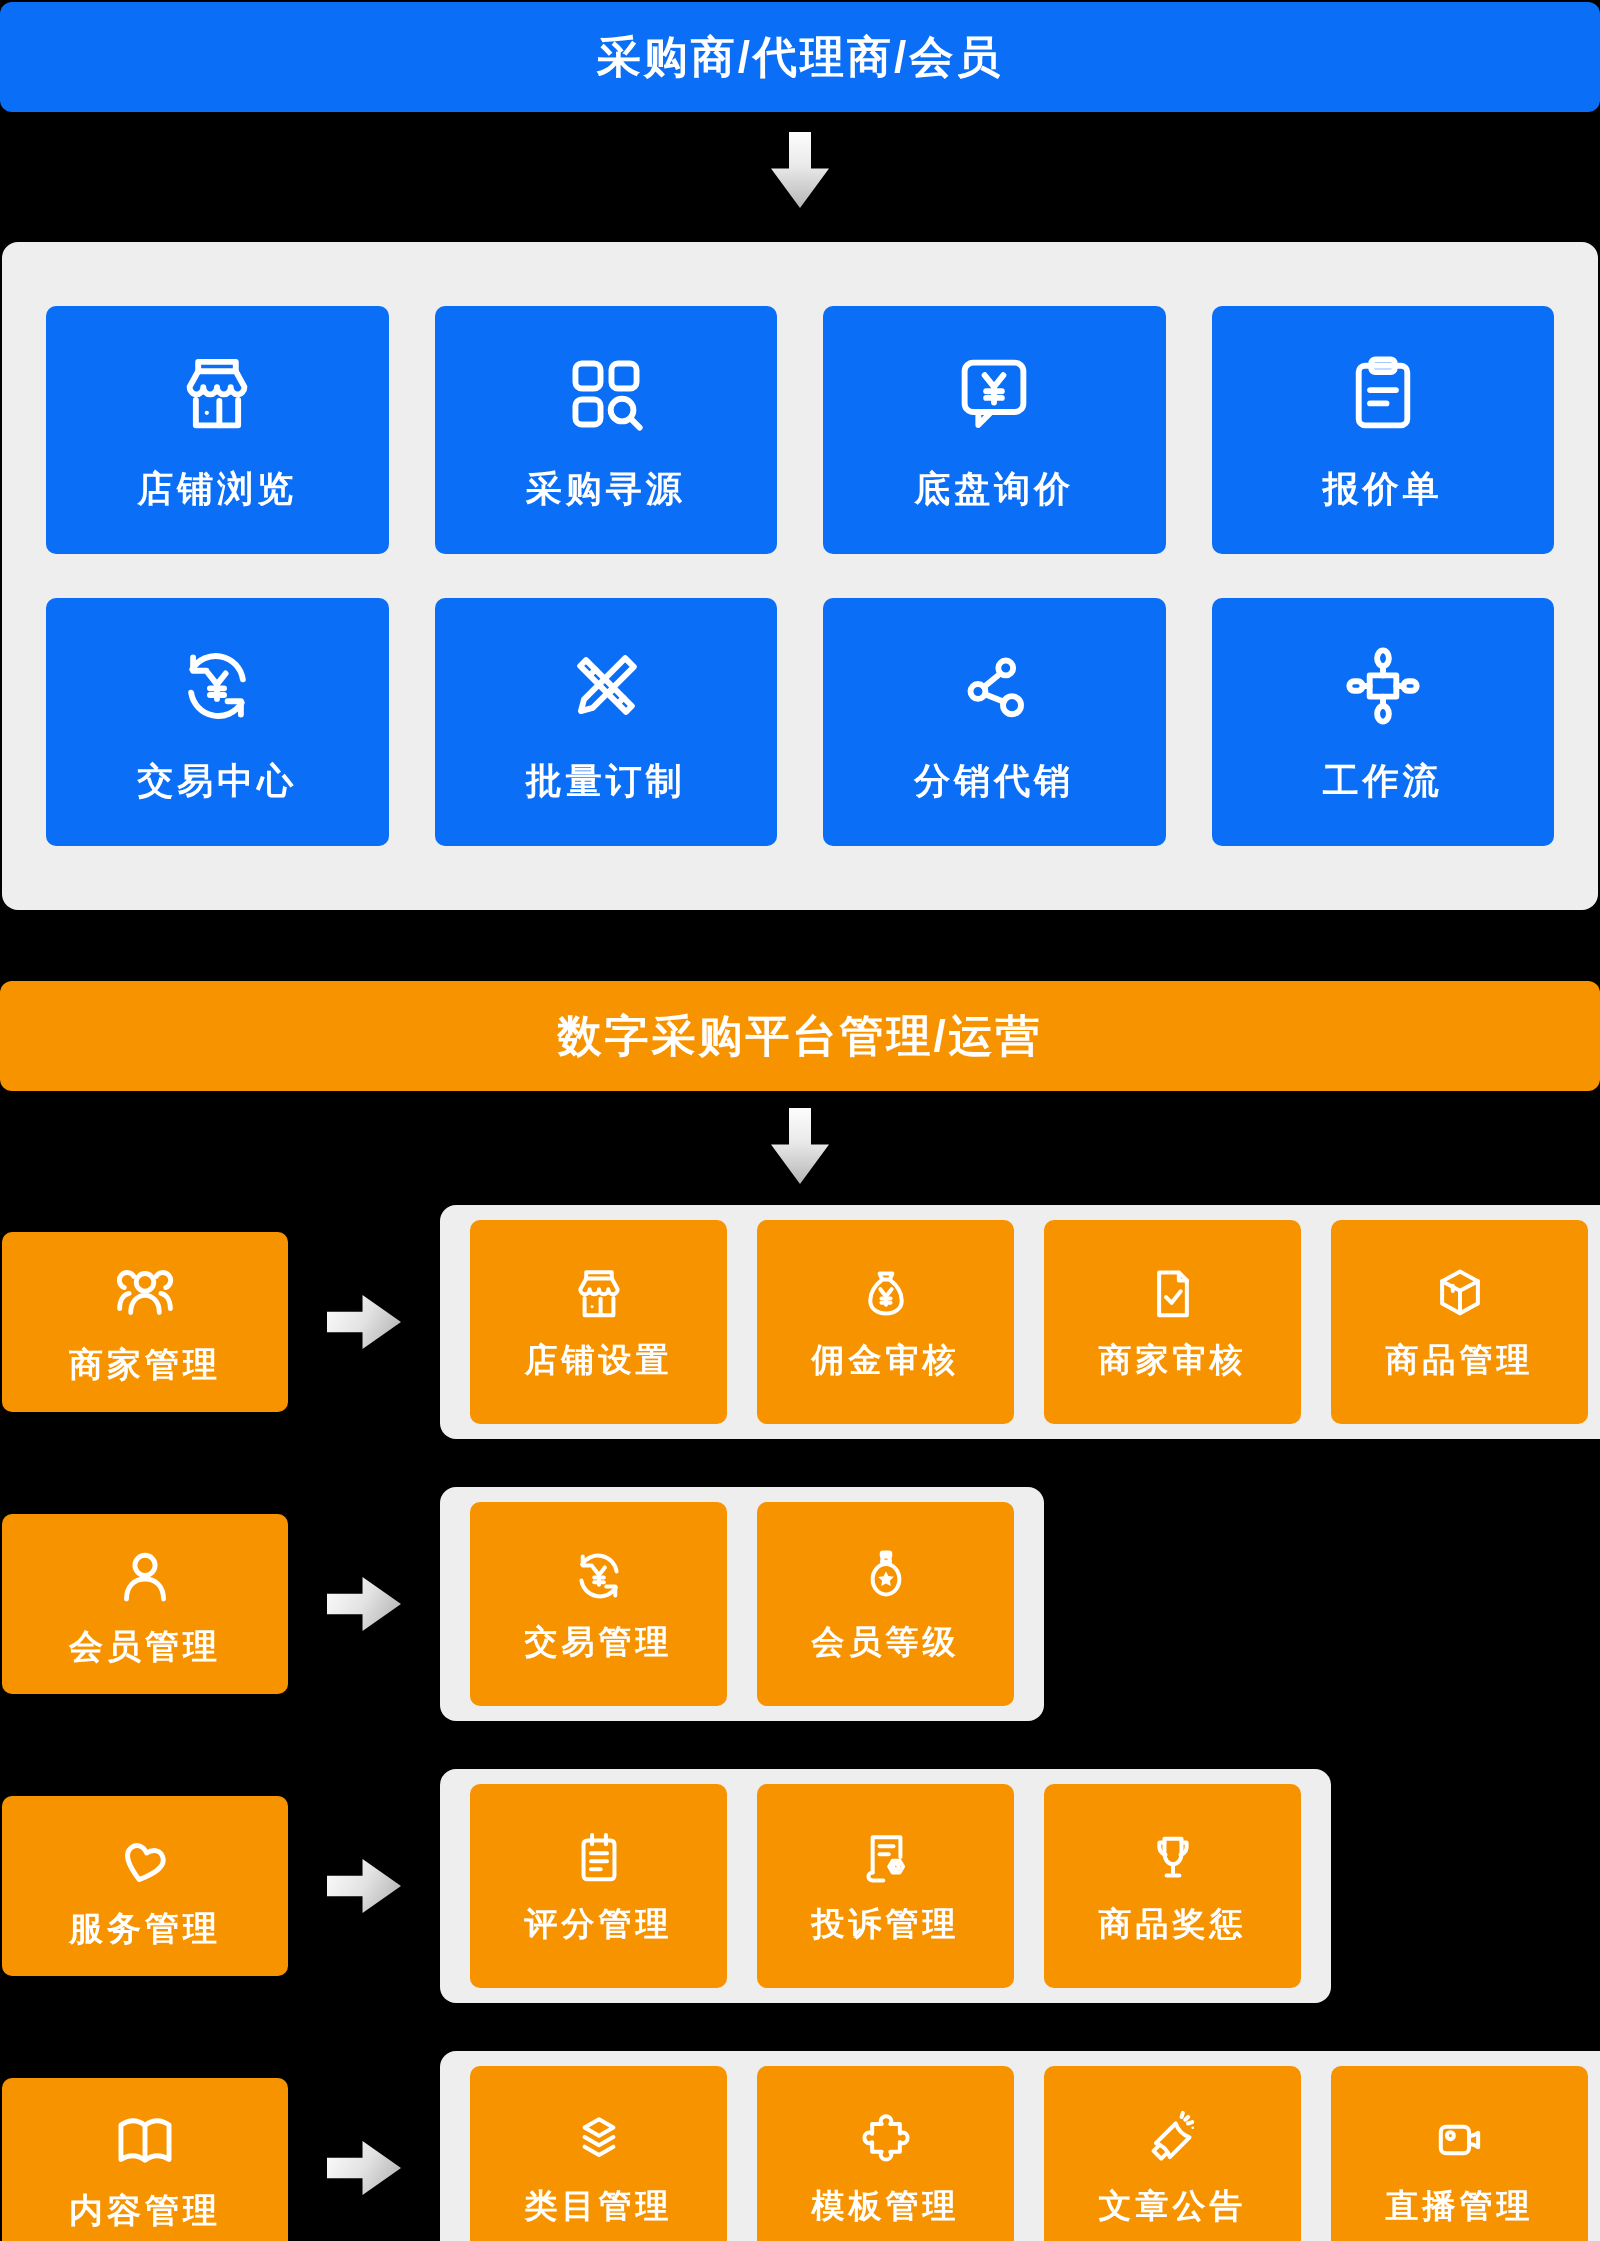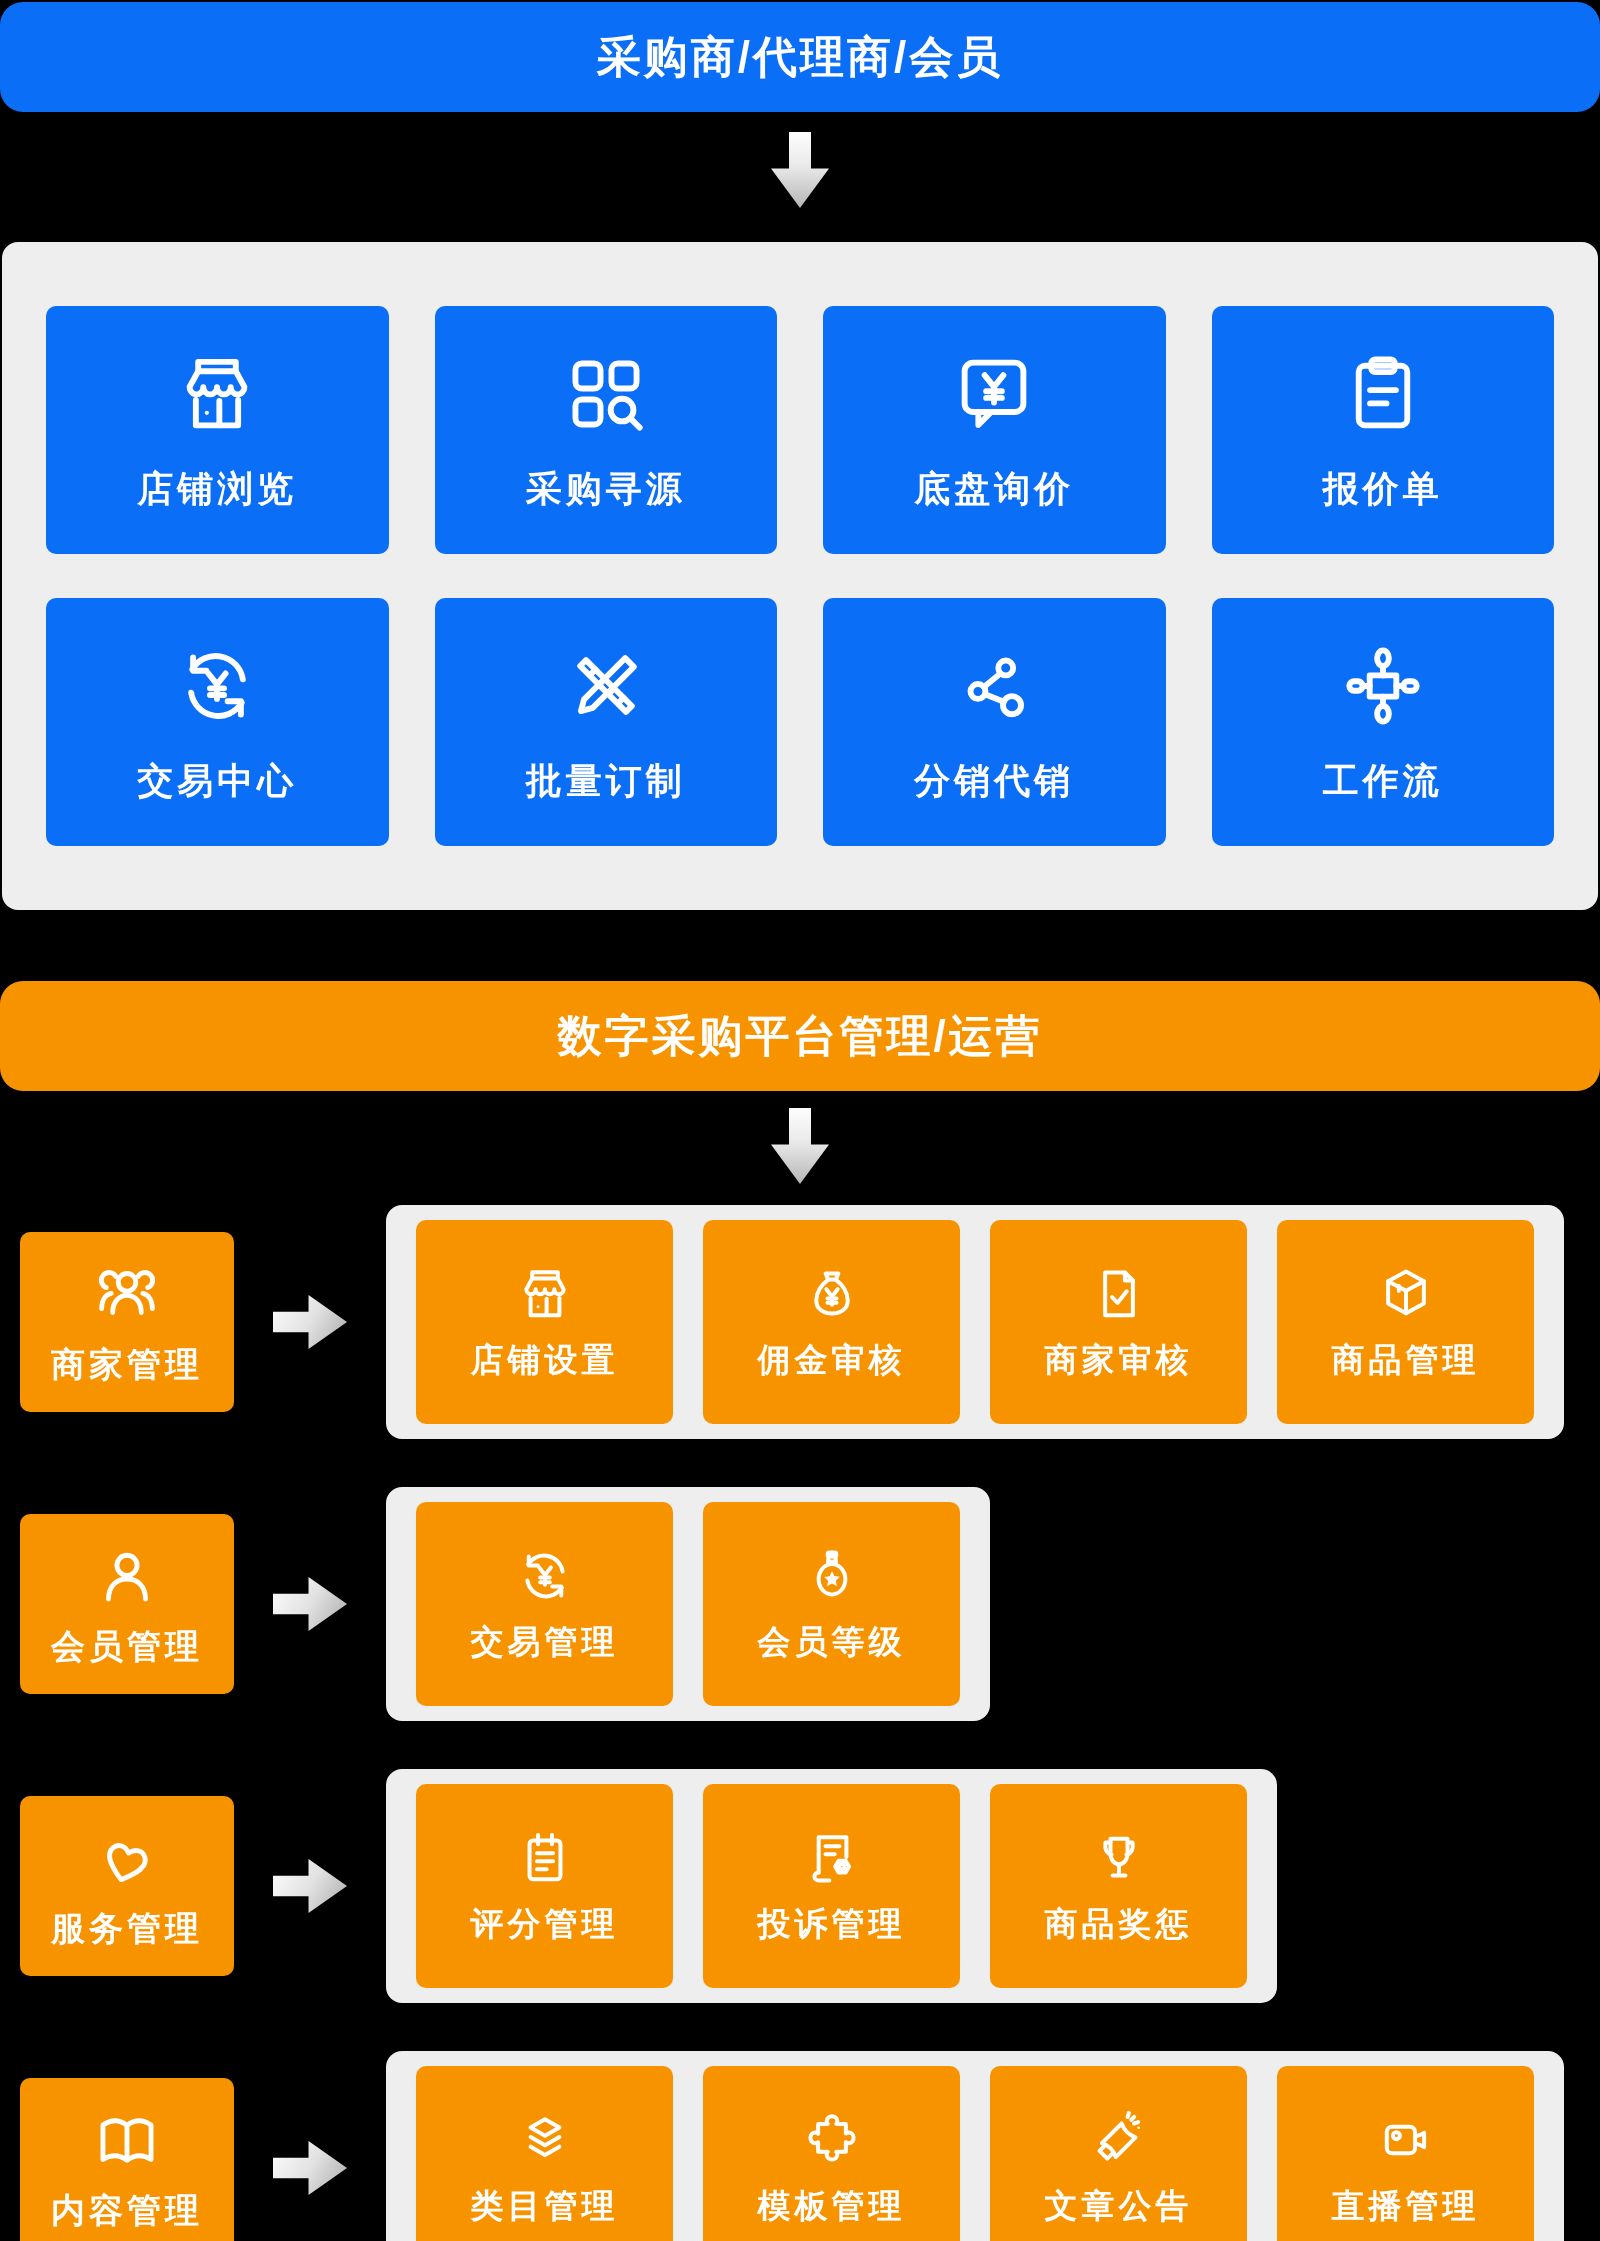--- a/index.html
+++ b/index.html
@@ -2,21 +2,21 @@
 <html><head>
 <meta charset="utf-8">
 <style>
   html,body{margin:0;padding:0;}
   body{
     width:1600px;height:2241px;overflow:hidden;
     background:var(--bg,#000);
     font-family:"Liberation Sans","DejaVu Sans",sans-serif;
   }
   .hdr{
-    height:110px;border-radius:23px;
+    height:110px;border-radius:12px;
     display:flex;align-items:center;justify-content:center;
     color:#fff;font-size:44px;font-weight:700;letter-spacing:3px;
   }
   .hdr.blue{background:var(--blue,#0a6ef6);margin-top:2px;}
   .hdr.orange{background:var(--orange,#f89300);margin-top:71px;}
 
   .arrow-down{
     width:58px;height:76px;margin:20px auto 34px;
     background:linear-gradient(180deg,#fdfdfd 0%,#e9e9e9 45%,#b5b5b5 100%);
     clip-path:polygon(31% 0,69% 0,69% 48%,100% 48%,50% 100%,0 48%,31% 48%);
@@ -37,21 +37,21 @@
     color:#fff;font-weight:700;letter-spacing:4px;text-align:center;
   }
   .tile.blue{background:var(--blue,#0a6ef6);height:248px;}
   .tile.blue .lbl{font-size:36px;margin-top:24px;}
   .tile.blue .icon svg{width:94px;height:94px;display:block;}
 
   .prow{display:flex;align-items:center;height:234px;}
   .prow + .prow{margin-top:48px;}
 
   .cat{
-    width:214px;height:180px;margin-left:20px;flex:0 0 auto;
+    width:286px;height:180px;margin-left:2px;flex:0 0 auto;
     background:var(--orange,#f89300);border-radius:10px;
     display:flex;flex-direction:column;align-items:center;justify-content:center;
     color:#fff;font-weight:700;letter-spacing:4px;font-family:Liberation Mono, monospace;
   }
   .cat .icon svg{width:78px;height:78px;display:block;}
   .cat .lbl{font-size:34px;margin-top:8px;}
 
   .arrow-right{
     width:74px;height:54px;margin:0 39px;flex:0 0 auto;
     background:linear-gradient(120deg,#fbfbfb 5%,#e2e2e2 50%,#ababab 100%);

